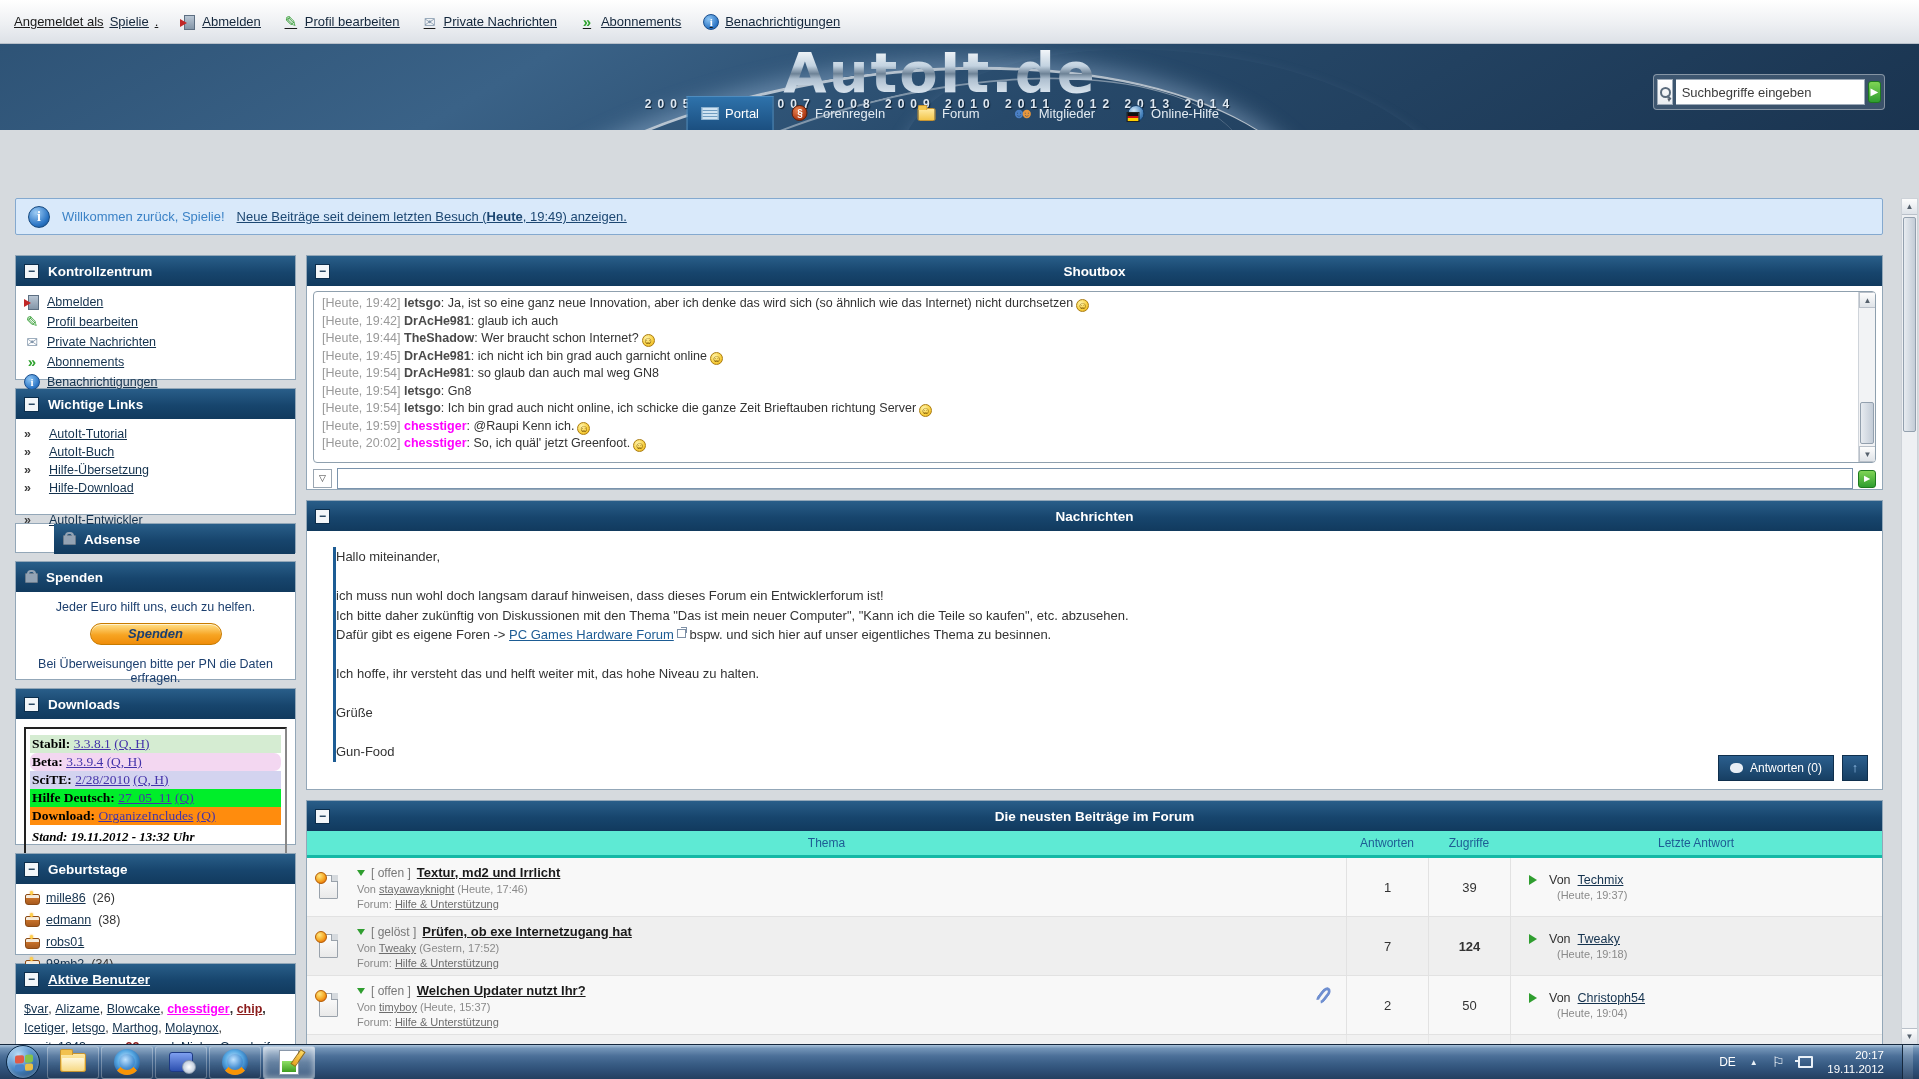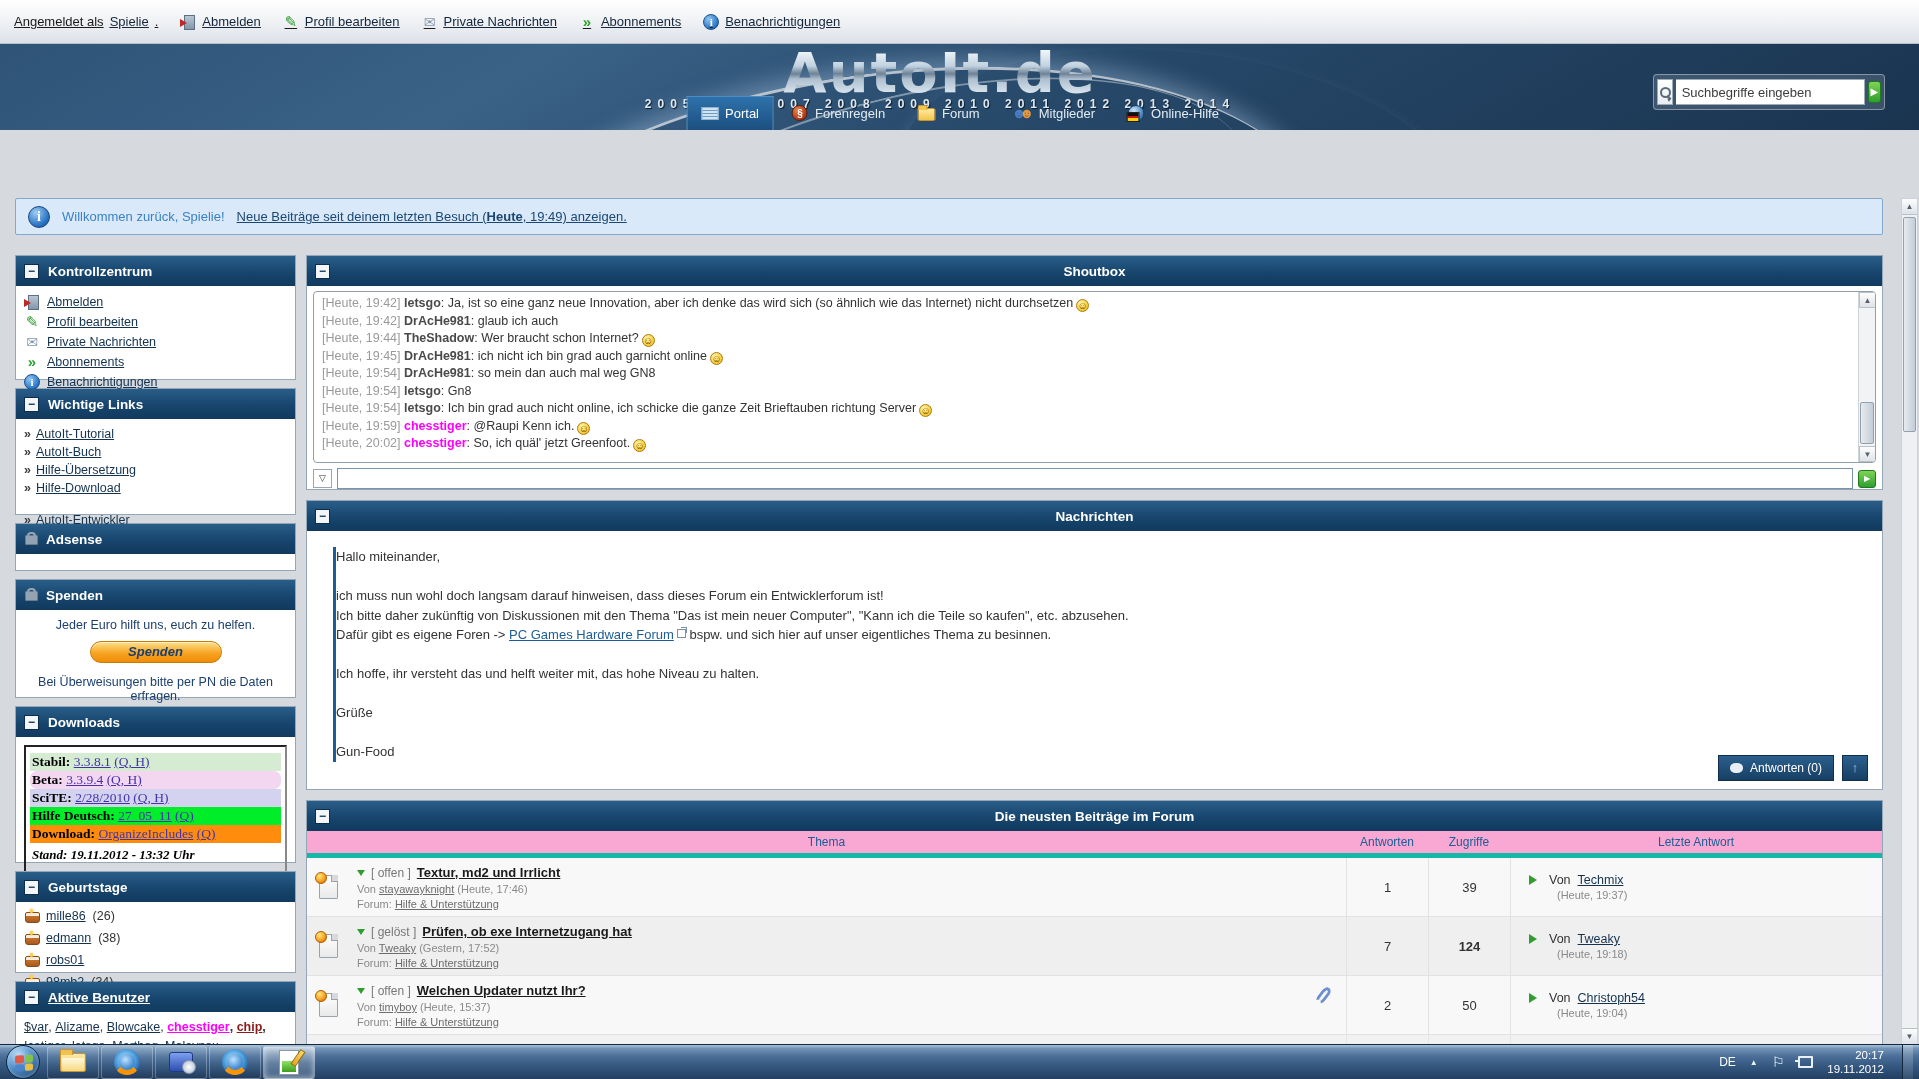--- a/index.html
+++ b/index.html
@@ -78,21 +78,21 @@
   .panel { background:#fff; border:1px solid #93a7b8; margin-bottom:8px; }
   .panel-h { position:relative; height:30px; background:linear-gradient(#295e89,#17456d 55%,#113a5e); display:flex; align-items:center; padding:0 8px; gap:9px; color:#fff; font-weight:bold; font-size:13.5px; }
   .minusbox { width:15px; height:15px; background:#f2f6f9; border:1px solid #0c2e4c; color:#0c2e4c; font-size:12px; font-weight:bold; line-height:13px; text-align:center; flex:0 0 auto; }
   .panel-title-center { position:absolute; left:0; right:0; text-align:center; pointer-events:none; }
 
   
   .sidebar { position:absolute; left:15px; top:255px; width:281px; }
   .side-body { padding:6px 8px; font-size:12.5px; }
   .side-item { display:flex; align-items:center; gap:7px; height:20px; }
   .side-item a { color:#14324e; text-decoration:underline; }
-  .wl-item { height:18px; display:flex; align-items:center; gap:5px; }
+  .wl-item { height:18px; display:flex; align-items:center; gap:18px; }
   .wl-item.gap { margin-top:14px; }
   .wl-item a { color:#14324e; text-decoration:underline; }
   .spenden-body { padding:8px 10px; text-align:center; font-size:12.5px; color:#1c3f6e; }
   .spenden-btn { margin:9px auto 12px; width:132px; height:22px; border-radius:11px; background:linear-gradient(#ffe08a,#f7a422 55%,#ef8d0a); border:1px solid #c87b00; color:#1c3f6e; font-weight:bold; font-style:italic; font-size:13px; line-height:20px; text-align:center; box-shadow:inset 0 1px 0 rgba(255,255,255,.6); }
   .dl-outer { margin:8px; border:2px solid #222; border-right-color:#888; border-bottom-color:#888; padding:6px 4px 14px 4px; }
   .dl-row { font-family:"Liberation Serif","DejaVu Serif",serif; font-size:13.5px; padding:0 2px; height:18px; line-height:18px; white-space:nowrap; }
   .dl-row b { color:#000; }
   .dl-row a { color:#4433aa; text-decoration:underline; }
   .dl-stable { background:#d5ecd2; }
   .dl-beta { background:#f3d7f1;border-radius:7px; }
@@ -138,21 +138,21 @@
   .ext-ico { display:inline-block; width:9px; height:9px; border:1px solid #7d8fa5; margin-left:3px; position:relative; vertical-align:1px; }
   .ext-ico::before { content:""; position:absolute; right:-2px; top:-3px; width:5px; height:5px; border-top:1px solid #7d8fa5; border-right:1px solid #7d8fa5; }
   .nach-foot { position:absolute; right:14px; bottom:10px; display:flex; gap:8px; }
   .btn-navy { display:flex; align-items:center; gap:7px; background:linear-gradient(#2b5f8e,#173f63); border:1px solid #0f2f4d; color:#fff; font-size:12px; padding:4px 11px; }
   .bubble-ico { width:13px; height:10px; background:#e8eef5; border-radius:45%; position:relative; }
   .bubble-ico::after { content:""; position:absolute; left:2px; bottom:-3px; border:3px solid transparent; border-top:4px solid #e8eef5; }
   .btn-up { width:26px; background:linear-gradient(#2b5f8e,#173f63); border:1px solid #0f2f4d; color:#9cc6f0; font-size:13px; text-align:center; line-height:24px; font-weight:bold; }
   .btn-up::before { content:"⬆"; content:"↑"; }
 
   
-  .forum-cols { display:grid; grid-template-columns:1fr 82px 82px 372px; height:27px; align-items:center; background:#f9a8d4; border-bottom:5px solid #14b8a6; color:#1d5c94; font-size:12px; }
+  .forum-cols { display:grid; grid-template-columns:1fr 82px 82px 372px; height:27px; align-items:center; background:#5eead4; border-bottom:3px solid #14b8a6; color:#1d5c94; font-size:12px; }
   .forum-cols div { text-align:center; }
   .forum-row { display:grid; grid-template-columns:42px 1fr 82px 82px 372px; min-height:59px; border-bottom:1px solid #e2e2e2; background:#f8f8f8; }
   .forum-row:nth-child(even) { background:#efefef; }
   .fr-ico-cell { display:flex; align-items:center; justify-content:center; }
   .page-ico { position:relative; width:19px; height:24px; background:linear-gradient(#ffffff,#e9e9e9); border:1px solid #9aa2ab; border-radius:1px; }
   .page-ico::before { content:""; position:absolute; right:-1px; top:-1px; width:6px; height:6px; background:#d6dade; border-left:1px solid #9aa2ab; border-bottom:1px solid #9aa2ab; }
   .page-ico::after { content:""; position:absolute; left:-5px; top:-4px; width:10px; height:10px; border-radius:50%; background:radial-gradient(circle at 35% 30%,#ffe680,#f5a623 55%,#e04e00); border:1px solid #b35b00; }
   .fr-main { position:relative; padding:7px 10px 4px 8px; }
   .fr-line1 { display:flex; align-items:center; gap:6px; }
   .arr-down { width:0; height:0; border:4px solid transparent; border-top:6px solid #2f9e2f; margin-top:5px; }
@@ -360,21 +360,21 @@
             <a>Hilfe-Download</a>
           </div>
 
           <div class="wl-item gap">
             <span class="ic-arrow-r"></span>
             <a>AutoIt-Entwickler</a>
           </div>
         </div>
     </div>
 
-    <div class="panel" style="height:48px;">
+    <div class="panel" style="height:30px;padding-left:38px;">
       <div class="panel-h">
         <span class="ico ic-lock"></span>
         <span>Adsense</span>
       </div>
     </div>
 
     <div class="panel" style="height:119px;">
       <div class="panel-h">
         <span class="ico ic-lock"></span>
         <span>Spenden</span>
@@ -498,21 +498,21 @@
               <span class="sb-user">TheShadow</span><span class="sb-text">: </span><span class="sb-text">Wer braucht schon Internet?</span><span class="smiley"></span>
             </div>
 
             <div class="sb-msg">
               <span class="sb-time">[Heute, 19:45]</span>
               <span class="sb-user">DrAcHe981</span><span class="sb-text">: </span><span class="sb-text">ich nicht ich bin grad auch garnicht online</span><span class="smiley"></span>
             </div>
 
             <div class="sb-msg">
               <span class="sb-time">[Heute, 19:54]</span>
-              <span class="sb-user">DrAcHe981</span><span class="sb-text">: </span><span class="sb-text">so mein dan auch mal weg GN8</span>
+              <span class="sb-user">DrAcHe981</span><span class="sb-text">: </span><span class="sb-text">so glaub dan auch mal weg GN8</span>
             </div>
 
             <div class="sb-msg">
               <span class="sb-time">[Heute, 19:54]</span>
               <span class="sb-user">letsgo</span><span class="sb-text">: </span><span class="sb-text">Gn8</span>
             </div>
 
             <div class="sb-msg">
               <span class="sb-time">[Heute, 19:54]</span>
               <span class="sb-user">letsgo</span><span class="sb-text">: </span><span class="sb-text">Ich bin grad auch nicht online, ich schicke die ganze Zeit Brieftauben richtung Server</span><span class="smiley"></span>

